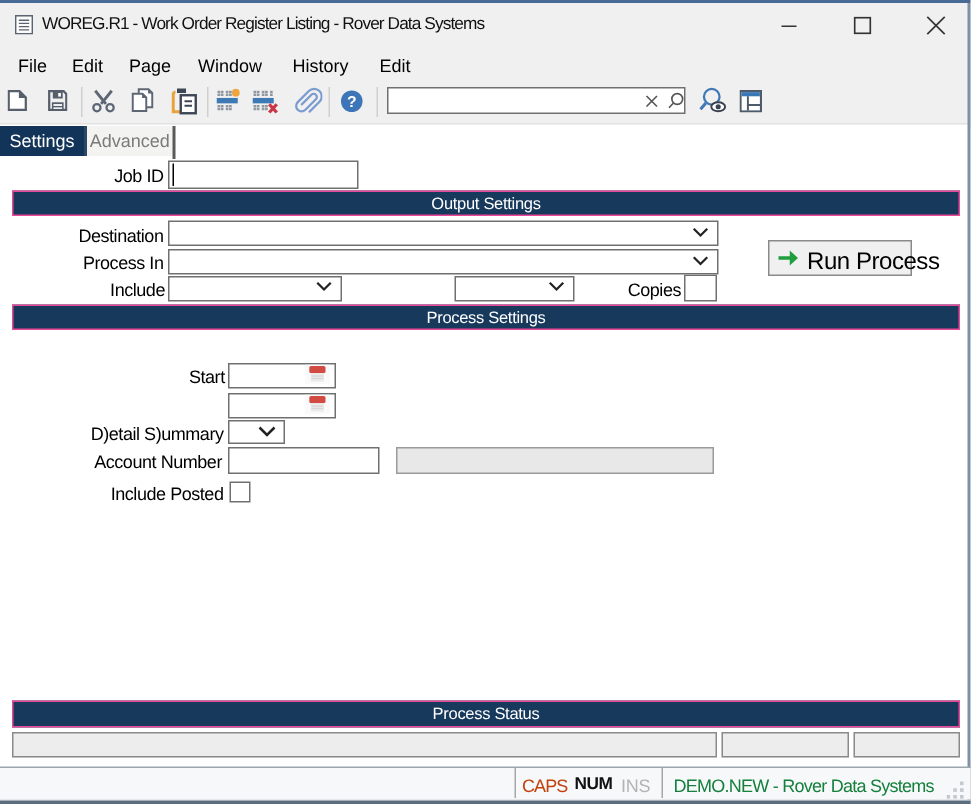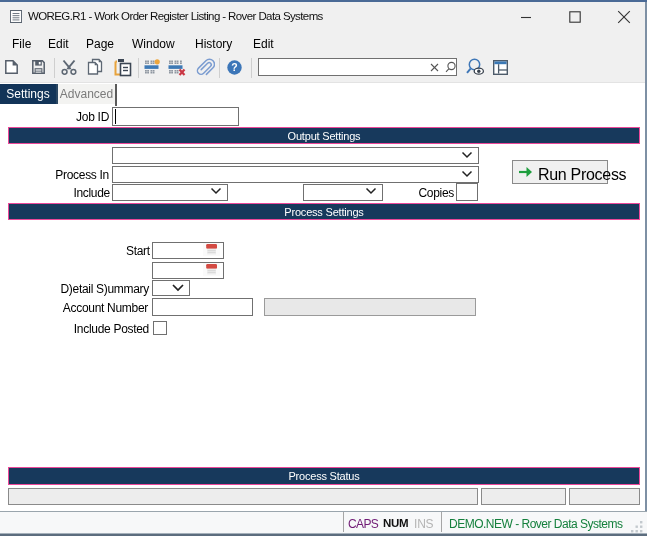--- a/index.html
+++ b/index.html
@@ -170,20 +170,21 @@
   <div class="abs" style="left:0;top:84px;width:56px;height:20px;background:#123458;border-right:2px solid #2a4763;color:#fff;font-size:12px;text-align:center;line-height:20px;box-sizing:content-box;">Settings</div>
   <div class="abs" style="left:58px;top:84px;width:57px;height:20px;background:#f3f3f1;color:#7b7b7b;font-size:12px;text-align:center;line-height:20px;">Advanced</div>
   <div class="abs" style="left:115px;top:84px;width:2px;height:22px;background:#5a5a5a;"></div>
 
   <div class="lbl" style="left:0;top:110px;width:109px;">Job ID</div>
   <div class="field" style="left:112px;top:107px;width:127px;height:19px;"></div>
   <div class="abs" style="left:115px;top:109px;width:1px;height:15px;background:#000;"></div>
 
   <div class="band" style="top:127px;">Output Settings</div>
 
+  <div class="lbl" style="left:0;top:150px;width:109px;">Destination</div>
   <div class="field" style="left:112px;top:147px;width:367px;height:17px;"></div>
   <svg class="abs" style="left:461px;top:151px;" width="12" height="8" viewBox="0 0 12 8">
       <path d="M1.5 1.5 L6 6 L10.5 1.5" fill="none" stroke="#222" stroke-width="1.5"></path>
     </svg>
 
   <div class="lbl" style="left:0;top:168px;width:109px;">Process In</div>
   <div class="field" style="left:112px;top:166px;width:367px;height:17px;"></div>
   <svg class="abs" style="left:461px;top:170px;" width="12" height="8" viewBox="0 0 12 8">
       <path d="M1.5 1.5 L6 6 L10.5 1.5" fill="none" stroke="#222" stroke-width="1.5"></path>
     </svg>
@@ -242,21 +243,21 @@
   <div class="field" style="left:153px;top:321px;width:14px;height:14px;"></div>
 
   <div class="band" style="top:467px;height:18px;line-height:16px;">Process Status</div>
   <div class="abs" style="left:8px;top:488px;width:470px;height:17px;background:#ededed;border:1px solid #8a8a8a;box-sizing:border-box;"></div>
   <div class="abs" style="left:481px;top:488px;width:85px;height:17px;background:#ededed;border:1px solid #8a8a8a;box-sizing:border-box;"></div>
   <div class="abs" style="left:569px;top:488px;width:71px;height:17px;background:#ededed;border:1px solid #8a8a8a;box-sizing:border-box;"></div>
 
   <div class="abs" style="left:0;top:511px;width:647px;height:1px;background:#9aa5ad;"></div>
   <div class="abs" style="left:0;top:512px;width:647px;height:21px;background:#f7f8f9;"></div>
   <div class="abs" style="left:343px;top:512px;width:1px;height:20px;background:#a6a6a6;"></div>
-  <div class="abs" style="left:348px;top:517px;font-size:12px;letter-spacing:-0.6px;color:#701a75;">CAPS</div>
+  <div class="abs" style="left:348px;top:517px;font-size:12px;letter-spacing:-0.6px;color:#c2410c;">CAPS</div>
   <div class="abs" style="left:383px;top:517px;font-size:11.5px;font-weight:bold;letter-spacing:-0.3px;color:#111;">NUM</div>
   <div class="abs" style="left:414px;top:517px;font-size:12px;letter-spacing:-0.2px;color:#b4b4b4;">INS</div>
   <div class="abs" style="left:441px;top:512px;width:1px;height:20px;background:#a6a6a6;"></div>
   <div class="abs" style="left:449px;top:517px;font-size:12px;letter-spacing:-0.5px;color:#15803d;">DEMO.NEW - Rover Data Systems</div>
   <svg class="abs" style="left:631px;top:520px;" width="13" height="13" viewBox="0 0 13 13">
     <g fill="#c3c9ce">
       <rect x="9" y="1" width="2.4" height="2.4"></rect>
       <rect x="9" y="5.5" width="2.4" height="2.4"></rect>
         <rect x="4.5" y="5.5" width="2.4" height="2.4"></rect>
       <rect x="9" y="10" width="2.4" height="2.4"></rect>

